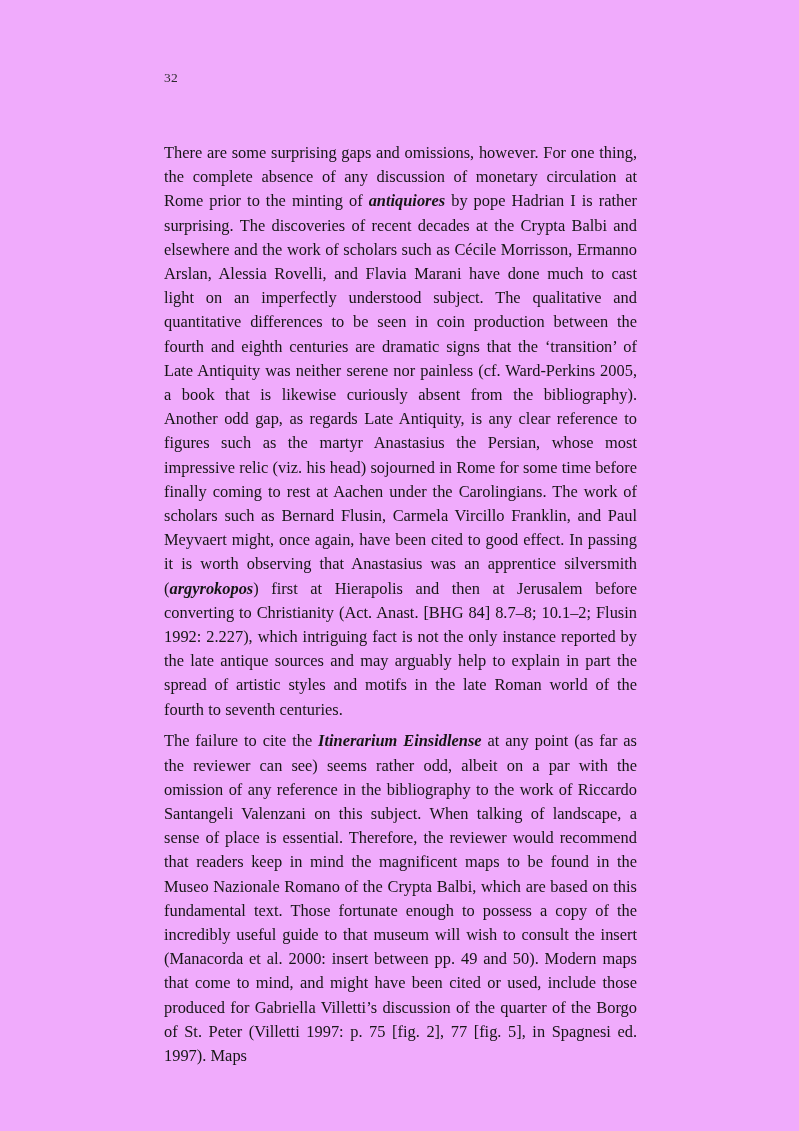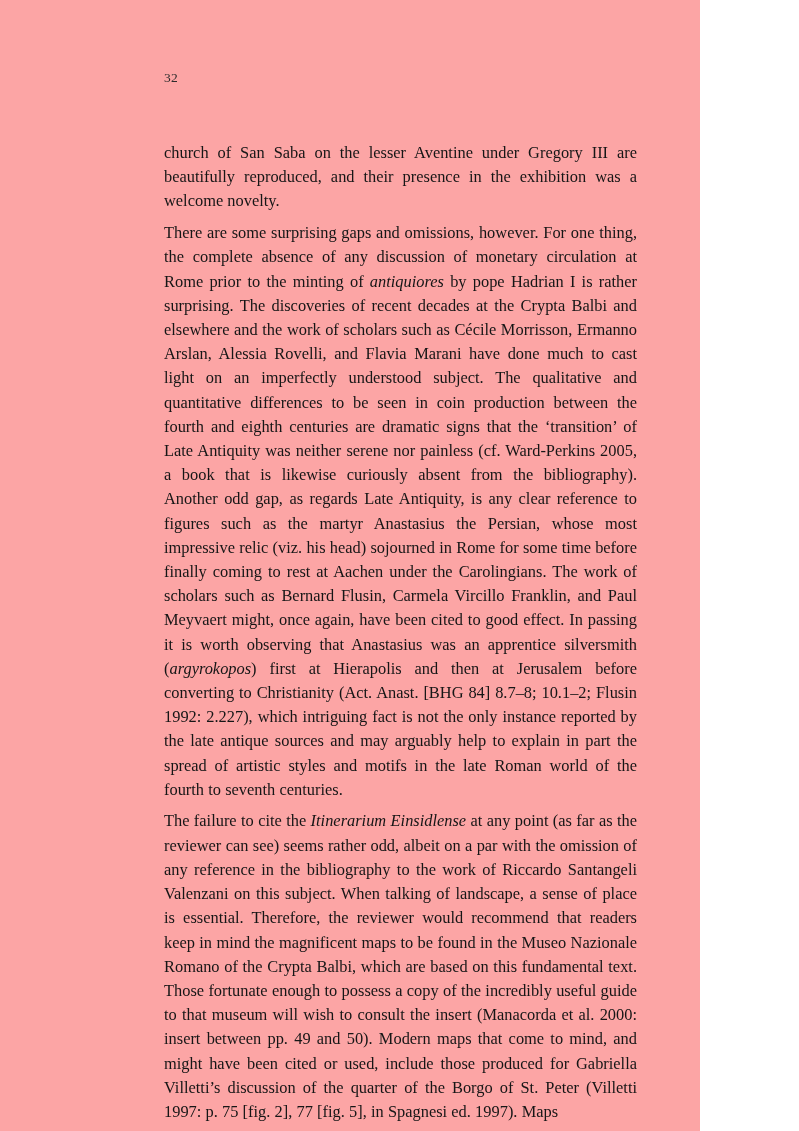--- a/index.html
+++ b/index.html
@@ -6,23 +6,23 @@
     margin: 0;
     padding: 0;
     background: #ffffff;
   }
   body {
     font-family: "Liberation Serif", "DejaVu Serif", serif;
     color: #1a1a1a;
   }
   .page {
     position: relative;
-    width: 700px;
+    width: 799px;
     height: 1131px;
-    background: #fca5a5;
+    background: #f0abfc;
     overflow: hidden;
     box-sizing: border-box;
   }
   .running-head {
     position: absolute;
     top: 70px;
     left: 164px;
     width: 472px;
     height: 20px;
   }
@@ -58,30 +58,30 @@
     text-justify: inter-word;
     hyphens: manual;
     color: #161616;
     word-spacing: 0.1px;
   }
   p.para:last-child {
     margin-bottom: 0;
   }
   .it {
     font-style: italic;
+    font-weight: bold;
   }
 </style>
 </head>
 <body>
 
 <div class="page">
 
   <div class="running-head">
     <span class="folio">32</span>
   </div>
 
   <div class="textblock">
-      <p class="para"><span>church of San Saba on the lesser Aventine under Gregory III are beautifully reproduced, and their presence in the exhibition was a welcome novelty.</span></p>
       <p class="para"><span>There are some surprising gaps and omissions, however. For one thing, the complete absence of any discussion of monetary circulation at Rome prior to the minting of </span><span class="it">antiquiores</span><span> by pope Hadrian I is rather surprising. The discoveries of recent decades at the Crypta Balbi and elsewhere and the work of scholars such as Cécile Morrisson, Ermanno Arslan, Alessia Rovelli, and Flavia Marani have done much to cast light on an imperfectly understood subject. The qualitative and quantitative differences to be seen in coin production between the fourth and eighth centuries are dramatic signs that the ‘transition’ of Late Antiquity was neither serene nor painless (cf. Ward-Perkins 2005, a book that is likewise curiously absent from the bibliography). Another odd gap, as regards Late Antiquity, is any clear reference to figures such as the martyr Anastasius the Persian, whose most impressive relic (viz. his head) sojourned in Rome for some time before finally coming to rest at Aachen under the Carolingians. The work of scholars such as Bernard Flusin, Carmela Vircillo Franklin, and Paul Meyvaert might, once again, have been cited to good effect. In passing it is worth observing that Anastasius was an apprentice silversmith (</span><span class="it">argyrokopos</span><span>) first at Hierapolis and then at Jerusalem before converting to Christianity (Act. Anast. [BHG 84] 8.7–8; 10.1–2; Flusin 1992: 2.227), which intriguing fact is not the only instance reported by the late antique sources and may arguably help to explain in part the spread of artistic styles and motifs in the late Roman world of the fourth to seventh centuries.</span></p>
       <p class="para"><span>The failure to cite the </span><span class="it">Itinerarium Einsidlense</span><span> at any point (as far as the reviewer can see) seems rather odd, albeit on a par with the omission of any reference in the bibliography to the work of Riccardo Santangeli Valenzani on this subject. When talking of landscape, a sense of place is essential. Therefore, the reviewer would recommend that readers keep in mind the magnificent maps to be found in the Museo Nazionale Romano of the Crypta Balbi, which are based on this fundamental text. Those fortunate enough to possess a copy of the incredibly useful guide to that museum will wish to consult the insert (Manacorda et al. 2000: insert between pp. 49 and 50). Modern maps that come to mind, and might have been cited or used, include those produced for Gabriella Villetti’s discussion of the quarter of the Borgo of St. Peter (Villetti 1997: p. 75 [fig. 2], 77 [fig. 5], in Spagnesi ed. 1997). Maps</span></p>
     </div>
 
 </div>
 
 </body></html>

